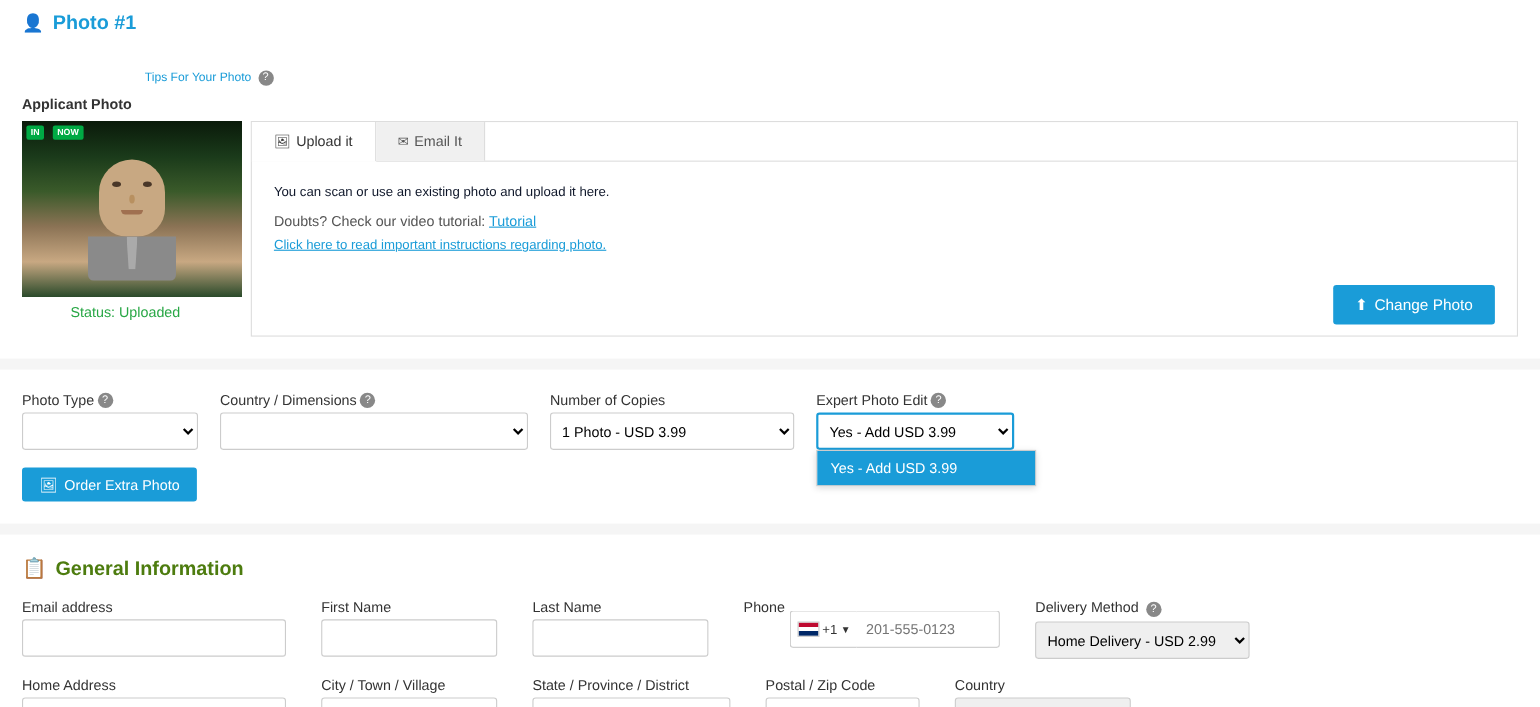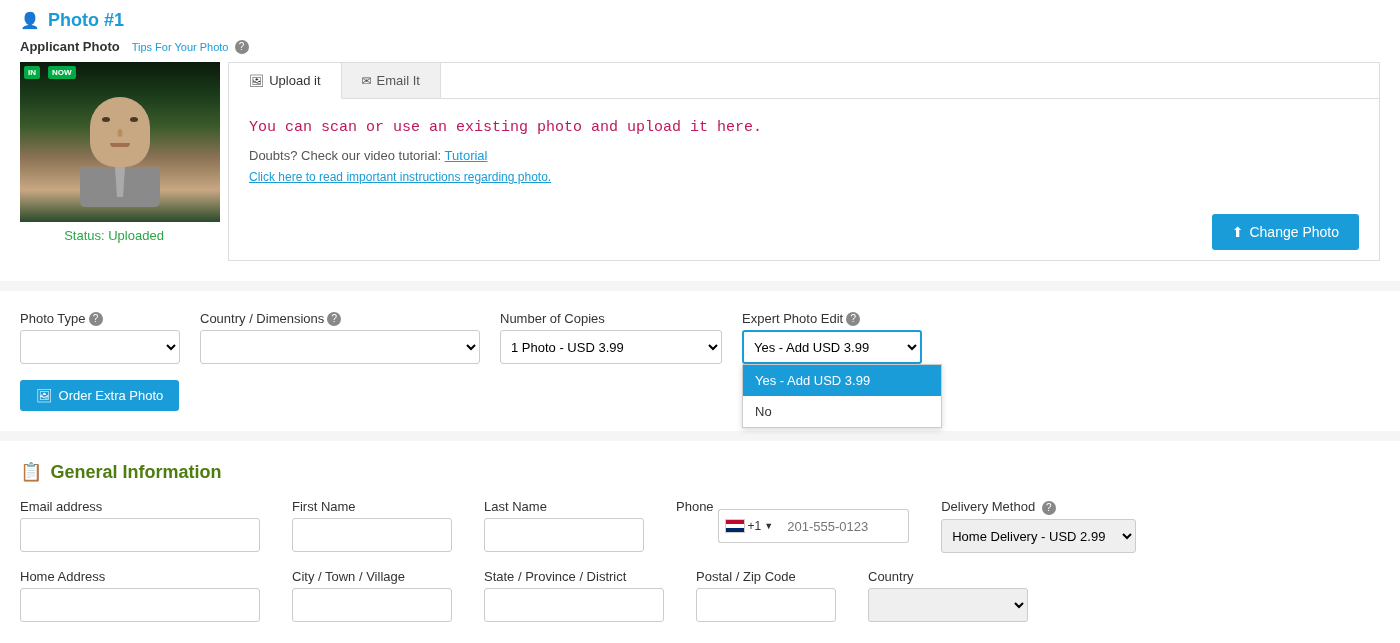--- a/index.html
+++ b/index.html
@@ -5,38 +5,38 @@
     * { box-sizing: border-box; margin: 0; padding: 0; }
     body { font-family: Arial, sans-serif; font-size: 13px; color: #333; background: #f5f5f5; }
 
     .page-container { width: 1400px; background: #f5f5f5; }
 
     
     .photo-section { background: #fff; padding: 10px 20px 20px 20px; margin-bottom: 10px; }
     .photo-header { display: flex; align-items: center; gap: 8px; margin-bottom: 8px; }
     .photo-header-icon { color: #1a9cd8; font-size: 16px; }
     .photo-header-title { color: #1a9cd8; font-size: 18px; font-weight: bold; }
-    .applicant-photo-label { font-size: 13px; font-weight: bold; color: #333; }
+    .applicant-photo-label { font-size: 13px; font-weight: bold; color: #333; margin-top: 48px; }
     .tips-link { color: #1a9cd8; font-size: 11px; text-decoration: none; margin-left: 6px; }
     .help-icon { display: inline-block; background: #888; color: #fff; border-radius: 50%; width: 14px; height: 14px; text-align: center; font-size: 10px; line-height: 14px; cursor: pointer; }
 
     .photo-content-area { display: flex; gap: 20px; margin-top: 8px; }
     .photo-left { width: 188px; flex-shrink: 0; }
     .photo-image-box { width: 200px; height: 160px; background: #2c2c2c; display: flex; align-items: center; justify-content: center; overflow: hidden; }
 
     .photo-status { text-align: center; margin-top: 6px; color: #28a745; font-size: 13px; }
 
     .photo-right { flex: 1; border: 1px solid #ddd; background: #fff; }
     .photo-tabs { display: flex; border-bottom: 1px solid #ddd; }
     .photo-tab { padding: 10px 20px; cursor: pointer; font-size: 13px; color: #555; background: #f0f0f0; border-right: 1px solid #ddd; display: flex; align-items: center; gap: 5px; }
     .photo-tab.active { background: #fff; color: #333; border-bottom: 1px solid #fff; margin-bottom: -1px; }
     .photo-tab-icon { font-size: 12px; }
 
     .photo-tab-content { padding: 20px; }
-    .photo-tab-description { color: #be185d; font-size: 15px; margin-bottom: 12px; font-family: Liberation Mono, monospace; }
+    .photo-tab-description { color: #0f172a; font-size: 12px; margin-bottom: 12px; }
     .photo-tutorial-line { font-size: 13px; color: #555; margin-bottom: 6px; }
     .tutorial-link { color: #1a9cd8; text-decoration: underline; cursor: pointer; }
     .photo-instructions-link { color: #1a9cd8; text-decoration: underline; font-size: 12px; cursor: pointer; }
 
     .change-photo-row { display: flex; justify-content: flex-end; margin-top: 10px; padding: 0 20px 10px; }
     .change-photo-btn { background: #1a9cd8; color: #fff; border: none; padding: 10px 20px; font-size: 14px; cursor: pointer; border-radius: 3px; display: flex; align-items: center; gap: 6px; }
 
     
     .options-section { background: #fff; padding: 20px; margin-bottom: 10px; }
     .options-row { display: flex; gap: 20px; align-items: flex-end; }
@@ -194,23 +194,20 @@
         </label>
         <div class="expert-dropdown-wrapper">
           <select class="field-select field-select-sm dropdown-open" style="width:180px; border:2px solid #1a9cd8;">
             <option value="yes">Yes - Add USD 3.99</option>
             <option value="no">No</option>
           </select>
           <div class="dropdown-options">
             <div class="dropdown-option highlighted">
               <span>Yes - Add USD 3.99</span>
             </div>
-            <div class="dropdown-option">
-              <span>No</span>
-            </div>
           </div>
         </div>
       </div>
     </div>
 
     <button class="order-extra-btn">
       <span>🖼</span>
       <span>Order Extra Photo</span>
     </button>
   </div>

